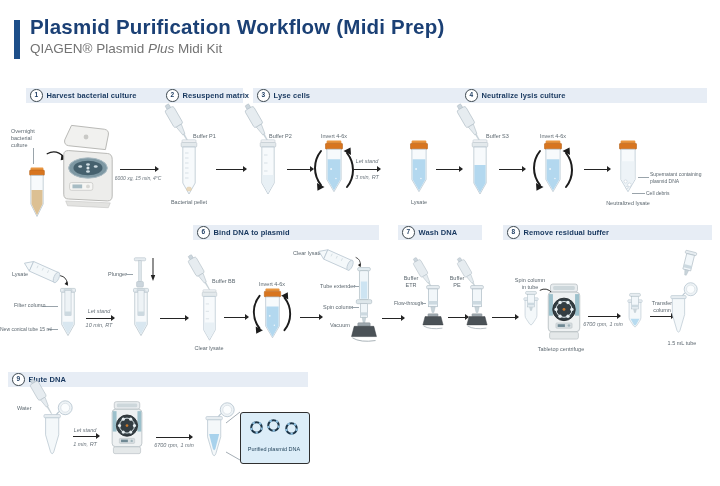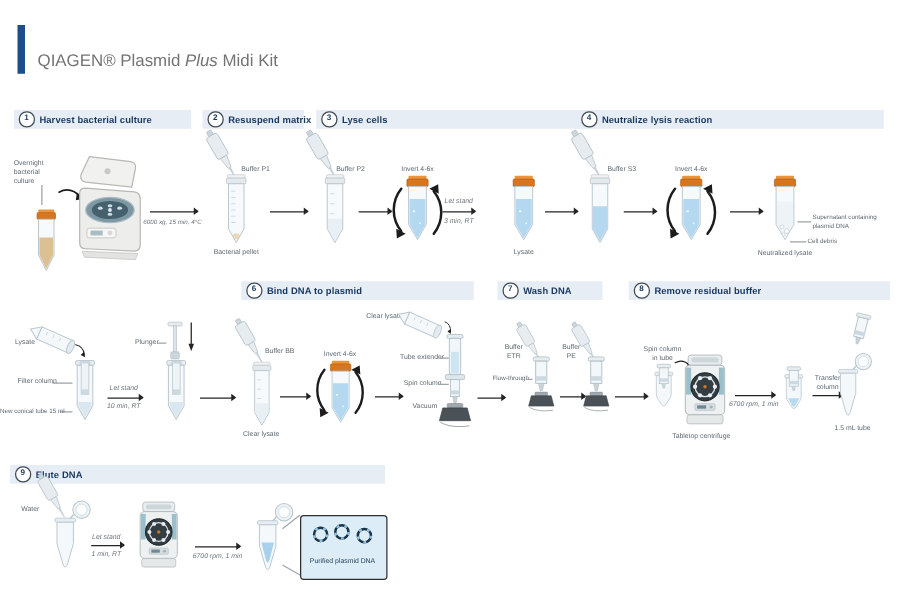--- a/index.html
+++ b/index.html
@@ -206,39 +206,40 @@
     <g id="g-plasmid">
       <circle cx="9" cy="9" r="6.3" fill="none" stroke="#1b3447" stroke-width="2.4"></circle>
       <circle cx="9" cy="9" r="6.3" fill="none" stroke="#8ec1e2" stroke-width="2.4" stroke-dasharray="2.8 5.2"></circle>
     </g>
   </defs>
 </svg>
 
 <div class="canvas">
 
   <div class="accent" style="left:14px;top:20px;width:6px;height:39px"></div>
+  <div class="title" style="left:30px;top:15px">Plasmid Purification Workflow (Midi Prep)</div>
   <div class="subtitle" style="left:30px;top:41px">
     <span>QIAGEN® Plasmid </span><i>Plus</i><span> Midi Kit</span>
   </div>
 
-  <div class="stepbar" style="left:11px;top:88px;width:142px">
+  <div class="stepbar" style="left:26px;top:88px;width:142px">
     <span class="stepnum">1</span>
     <span class="steptitle">Harvest bacterial culture</span>
   </div>
   <div class="stepbar" style="left:162px;top:88px;width:81px">
     <span class="stepnum">2</span>
     <span class="steptitle">Resuspend matrix</span>
   </div>
   <div class="stepbar" style="left:253px;top:88px;width:222px">
     <span class="stepnum">3</span>
     <span class="steptitle">Lyse cells</span>
   </div>
   <div class="stepbar" style="left:461px;top:88px;width:246px">
     <span class="stepnum">4</span>
-    <span class="steptitle">Neutralize lysis reaction</span>
+    <span class="steptitle">Neutralize lysis culture</span>
   </div>
   <div class="stepbar" style="left:193px;top:225px;width:186px">
     <span class="stepnum">6</span>
     <span class="steptitle">Bind DNA to plasmid</span>
   </div>
   <div class="stepbar" style="left:398px;top:225px;width:84px">
     <span class="stepnum">7</span>
     <span class="steptitle">Wash DNA</span>
   </div>
   <div class="stepbar" style="left:8px;top:372px;width:300px">

